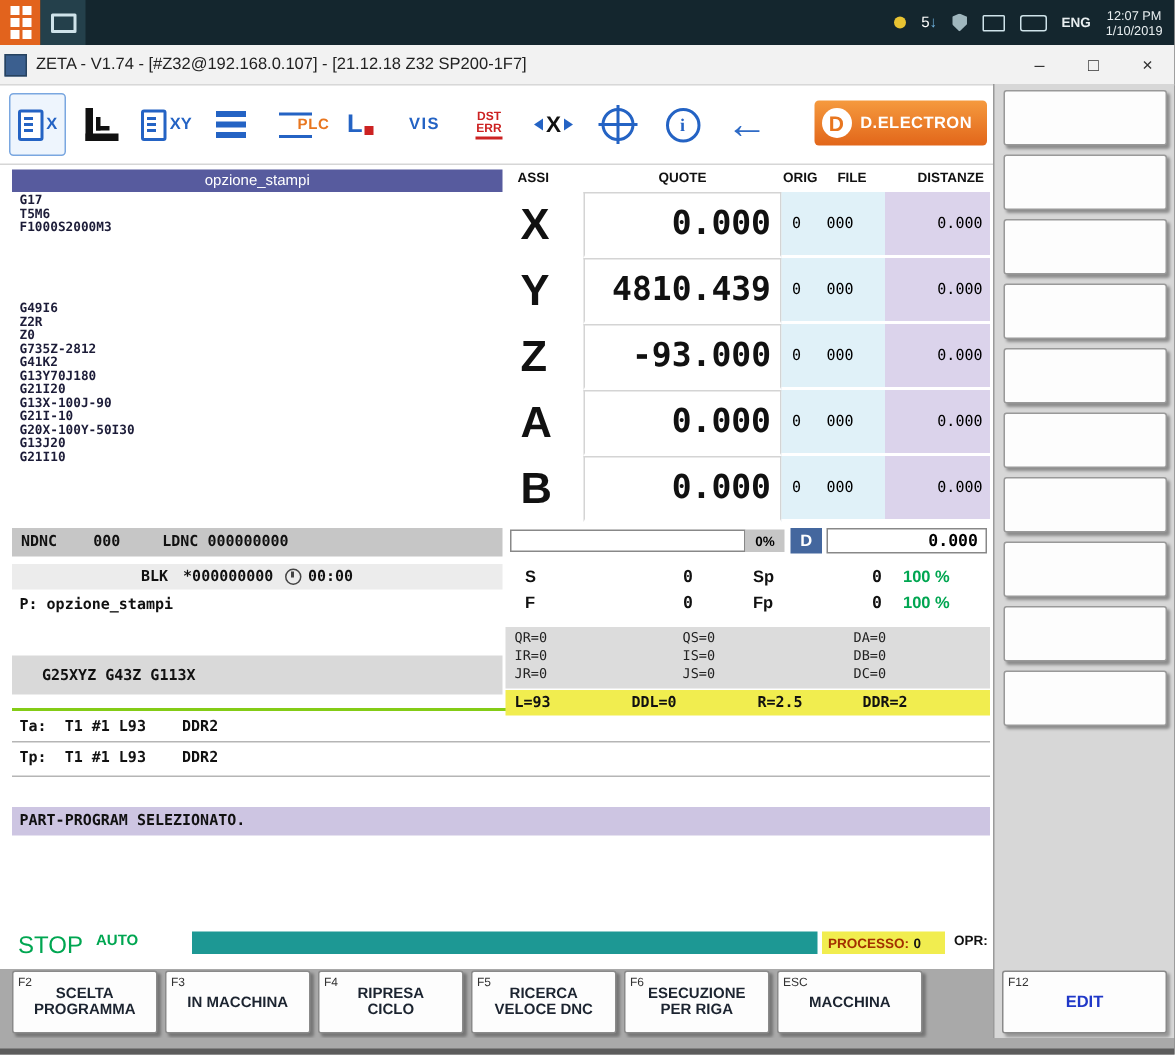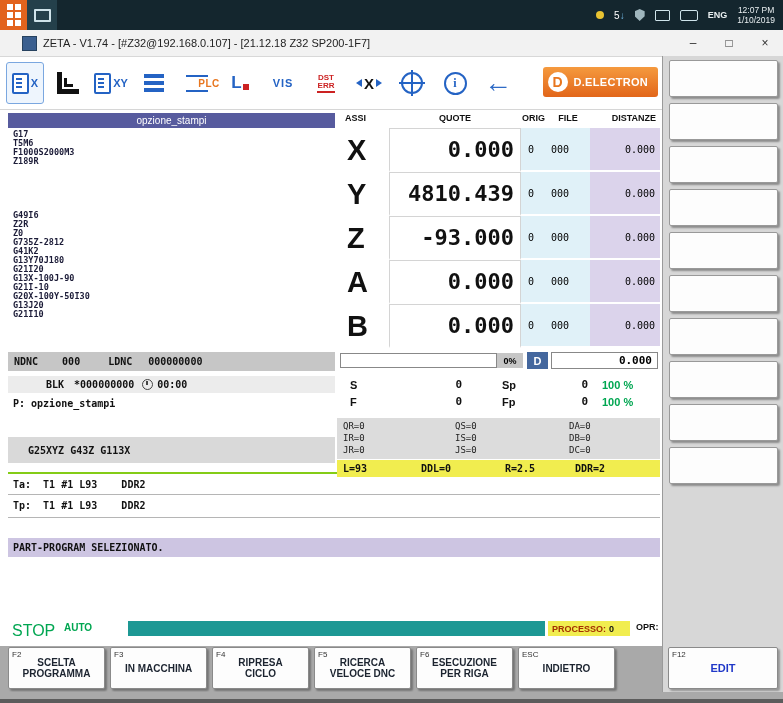--- a/index.html
+++ b/index.html
@@ -13,21 +13,21 @@
   .os-right{margin-left:auto;display:flex;align-items:center;gap:10px;padding-right:8px;color:#e8eef0;}
   .key-dot{width:8px;height:8px;border-radius:50%;background:#e8c332;}
   .dl-num{font-size:10px;color:#fff;}
   .dl-num b{color:#6fb3e0;font-weight:normal;}
   .shield{width:10px;height:12px;background:#9fb6bd;clip-path:polygon(50% 0,100% 18%,100% 60%,50% 100%,0 60%,0 18%);}
   .net{width:13px;height:9px;border:1.5px solid #cfe3ea;border-radius:1px;}
   .kb{width:16px;height:9px;border:1.5px solid #cfe3ea;border-radius:2px;}
   .lang{font-size:9px;font-weight:bold;}
   .timeblock{font-size:8.5px;line-height:10px;text-align:center;}
   
-  .titlebar{position:absolute;left:0;top:30px;width:783px;height:27px;background:#f2f2f2;border-bottom:1px solid #d8d8d8;display:flex;align-items:center;box-sizing:border-box;padding-left:22px;}
+  .titlebar{position:absolute;left:0;top:30px;width:783px;height:27px;background:#f2f2f2;border-bottom:1px solid #d8d8d8;display:flex;align-items:center;box-sizing:border-box;padding-left:3px;}
   .app-icon{width:13px;height:13px;background:#3b5f8f;margin-right:6px;border:1px solid #27425f;}
   .title-text{font-size:11px;color:#222;}
   .win-controls{margin-left:auto;display:flex;height:100%;}
   .win-btn{width:36px;display:flex;align-items:center;justify-content:center;font-size:12px;color:#333;}
   
   .toolbar{position:absolute;left:0;top:57px;width:662px;height:53px;background:#fff;display:flex;align-items:center;gap:5px;padding-left:6px;box-sizing:border-box;border-bottom:1px solid #d6d6d6;}
   .tbtn{width:38px;height:42px;display:flex;align-items:center;justify-content:center;box-sizing:border-box;}
   .tbtn.selected{border:1px solid #7aa7e0;border-radius:3px;background:#eef5fd;}
   .mini-doc{width:13px;height:17px;border:2px solid #2463c4;border-radius:2px;position:relative;background:#fff;}
   .mini-doc::before{content:"";position:absolute;left:2px;top:3px;width:6px;height:2px;background:#2463c4;box-shadow:0 4px 0 #2463c4,0 8px 0 #2463c4;}
@@ -235,21 +235,20 @@
     <div class="softkey" style="top:391px"></div>
   </div>
 
   <div class="content">
 
     <div class="panel-header">opzione_stampi</div>
     <div class="gcode">
       <div class="gcode-line">G17</div>
       <div class="gcode-line">T5M6</div>
       <div class="gcode-line">F1000S2000M3</div>
-      <div class="gcode-line">Z189R</div>
       <div class="gcode-line"></div>
       <div class="gcode-line"></div>
       <div class="gcode-line"></div>
       <div class="gcode-line"></div>
       <div class="gcode-line"></div>
       <div class="gcode-line">G49I6</div>
       <div class="gcode-line">Z2R</div>
       <div class="gcode-line">Z0</div>
       <div class="gcode-line">G735Z-2812</div>
       <div class="gcode-line">G41K2</div>
@@ -259,25 +258,25 @@
       <div class="gcode-line">G21I-10</div>
       <div class="gcode-line">G20X-100Y-50I30</div>
       <div class="gcode-line">G13J20</div>
       <div class="gcode-line">G21I10</div>
     </div>
 
     <div class="ndnc">
       <span style="margin-left:6px">NDNC</span>
       <span style="margin-left:24px">000</span>
       <span style="margin-left:28px">LDNC</span>
-      <span style="margin-left:16px">000000000</span>
+      <span style="margin-left:6px">000000000</span>
     </div>
 
     <div class="blkrow">
-      <span style="margin-left:38px">BLK</span>
+      <span style="margin-left:86px">BLK</span>
       <span style="margin-left:10px">*000000000</span>
       <span class="clock"></span>
       <span>00:00</span>
     </div>
 
     <div class="prow">P: opzione_stampi</div>
 
     <div class="gband">G25XYZ G43Z G113X</div>
 
     <div class="tarow" style="top:362px;border-top:2px solid #84cc16">Ta:  T1 #1 L93    DDR2</div>
@@ -405,21 +404,21 @@
     <span class="fkey-label">RICERCA
 VELOCE DNC</span>
   </div>
   <div class="fkey" style="left:416px;width:97px">
     <span class="fkey-tag">F6</span>
     <span class="fkey-label">ESECUZIONE
 PER RIGA</span>
   </div>
   <div class="fkey" style="left:518px;width:97px">
     <span class="fkey-tag">ESC</span>
-    <span class="fkey-label">INDIETRO</span>
+    <span class="fkey-label">MACCHINA</span>
   </div>
   <div class="fkey fkey-edit" style="left:668px;width:110px">
     <span class="fkey-tag">F12</span>
     <span class="fkey-label">EDIT</span>
   </div>
 
   <div class="bottomstrip"></div>
 </div>
 
 </body></html>

